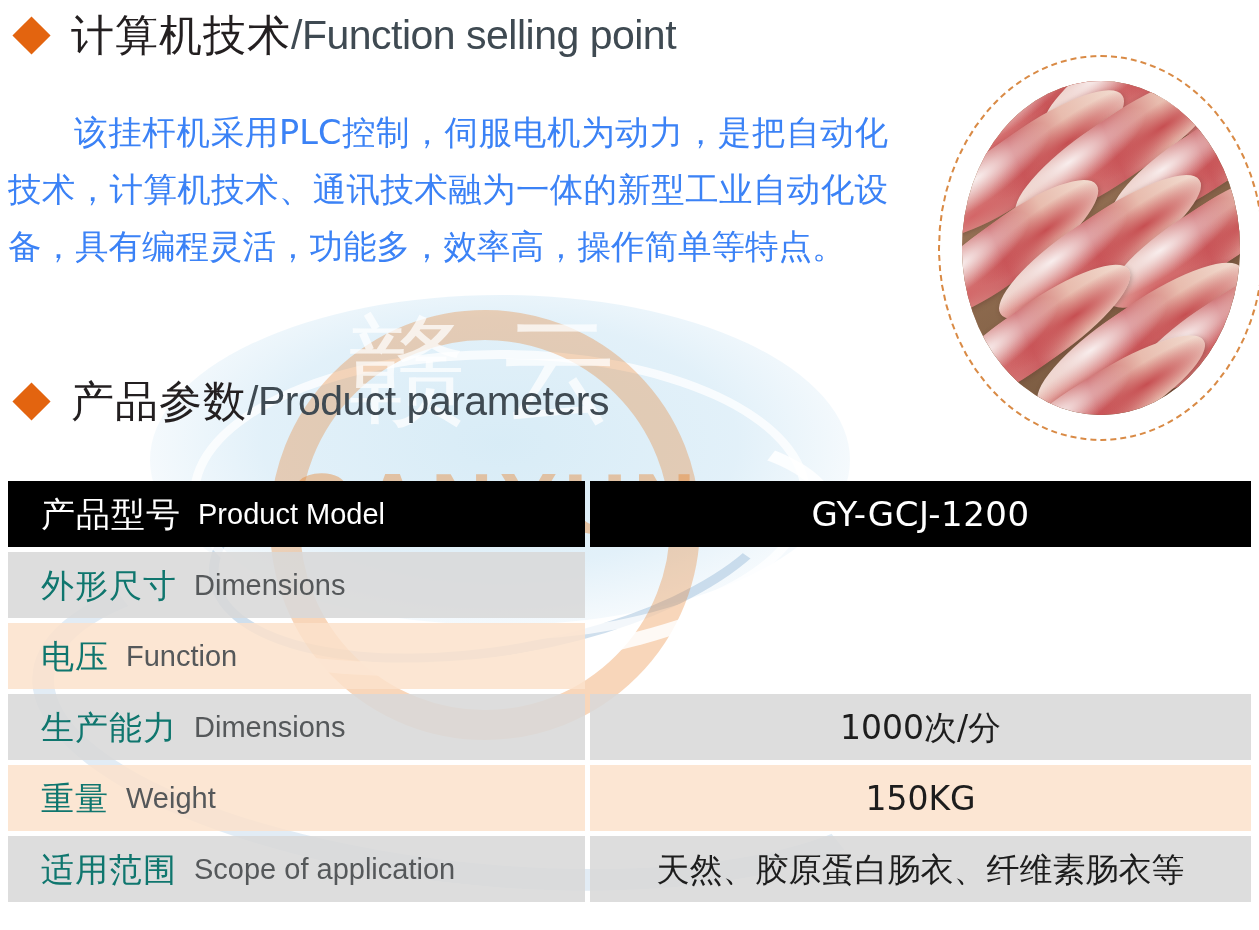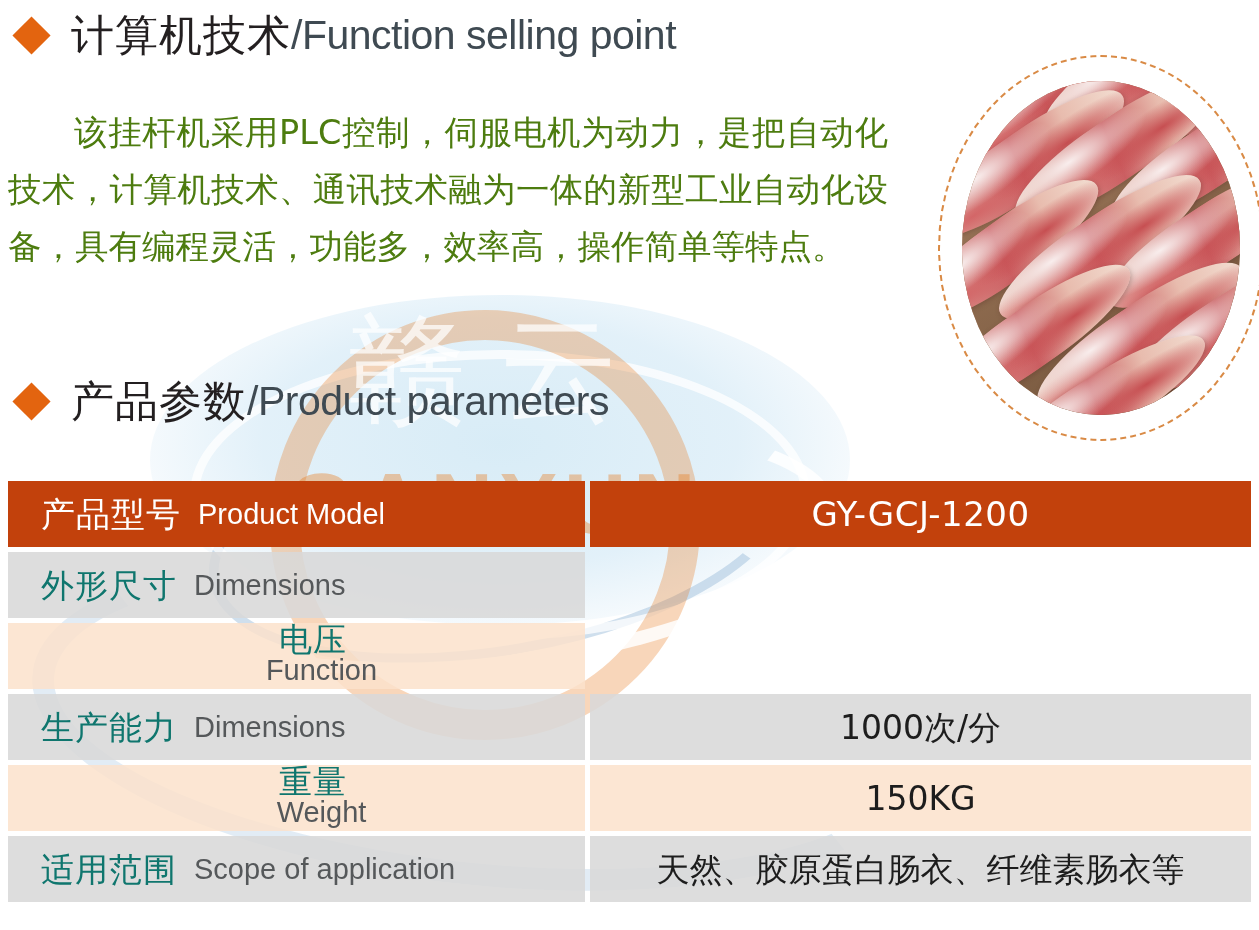--- a/index.html
+++ b/index.html
@@ -160,21 +160,21 @@
 
   
   #intro-paragraph {
     position: absolute;
     left: 8px;
     top: 104px;
     width: 880px;
     z-index: 3;
     font-size: 33.5px;
     line-height: 57px;
-    color: #4d7c0f;
+    color: #3b82f6;
     text-indent: 66px;
     font-family: "DejaVu Sans", "Liberation Sans", sans-serif;
     text-align: justify;
   }
 
   
   #product-photo-wrap {
     position: absolute;
     left: 938px;
     top: 55px;
@@ -246,30 +246,29 @@
     flex: 1 1 auto;
     margin-left: 5px;
     display: flex;
     align-items: center;
     justify-content: center;
     box-sizing: border-box;
   }
 
   .row-header .pcell-label,
   .row-header .pcell-value {
-    background: #c2410c;
+    background: #000000;
   }
   .row-gray .pcell-label,
   .row-gray .pcell-value {
     background: rgba(216,216,216,0.88);
   }
   .row-peach .pcell-label,
   .row-peach .pcell-value {
     background: rgba(251,226,203,0.85);
-    flex-direction: column;
   }
 
   .lab-cn {
     font-size: 33px;
     color: #0f766e;
     font-family: "DejaVu Sans", "Liberation Sans", sans-serif;
     letter-spacing: 1px;
     line-height: 1;
   }
   .lab-en {

